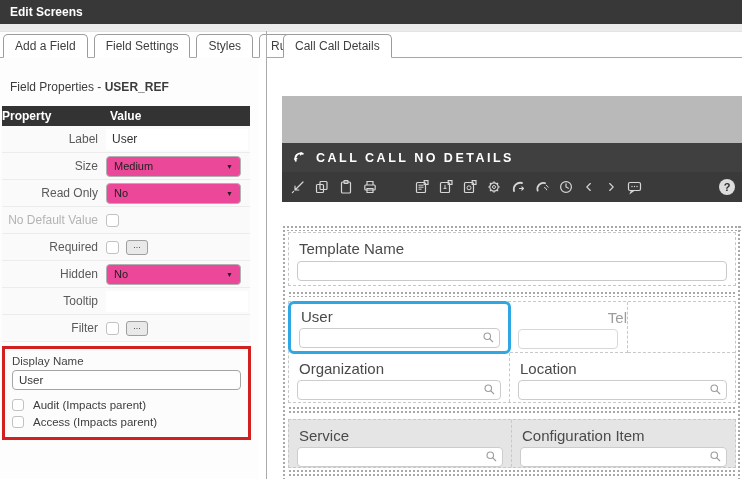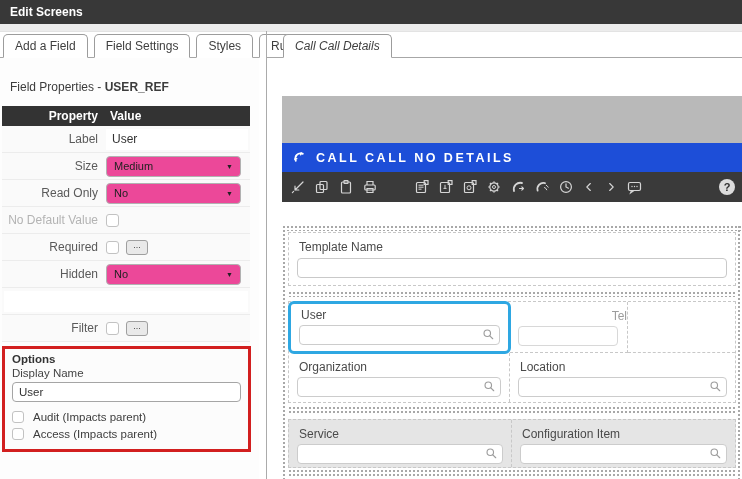--- a/index.html
+++ b/index.html
@@ -10,33 +10,33 @@
   
   .topbar { position:absolute; left:0; top:0; width:742px; height:24px; background:#383838;
             display:flex; align-items:center; padding-left:10px; }
   .topbar .title { color:#fff; font-size:12px; font-weight:bold; }
   .top-gap { position:absolute; left:0; top:24px; width:742px; height:8px; background:#ececec; border-bottom:1px solid #e3e3e3; }
 
   
   .tabstrip { position:absolute; top:32px; height:26px; display:flex; align-items:flex-end;
               gap:8px; border-bottom:1px solid #a7a7a7; }
   .tabstrip.left  { left:0; width:259px; padding-left:3px;gap:6px; }
-  .tabstrip.right { left:267px; width:475px; padding-left:16px;font-style:italic; }
+  .tabstrip.right { left:267px; width:475px; padding-left:16px; }
   .tab { background:#fff; border:1px solid #9c9c9c; border-bottom:1px solid #fff;
          border-radius:5px 5px 0 0; padding:4px 11px 4px; font-size:12px; color:#3f3f3f;
          margin-bottom:-1px; white-space:nowrap; cursor:default; }
 
   
   .left-content { position:absolute; left:0; top:58px; width:259px; height:421px; background:#fdfdfd; }
   .field-props { margin:22px 0 12px 10px; font-size:12px; color:#3c3c3c; }
   .field-props b { font-weight:bold; }
 
   .phead { display:flex; align-items:center; height:20px; background:#333; color:#fff;
            font-size:12px; font-weight:bold; width:248px; margin-left:2px; }
-  .pcol-l { width:102px; text-align:right; padding-right:6px; }
+  .pcol-l { width:102px; padding-right:6px; }
   .pcol-v { flex:1; padding-left:6px; }
 
   .prow { display:flex; align-items:center; min-height:27px; width:248px; margin-left:2px;
           background:#fafafa; border-bottom:1px solid #ececec; }
   .prow .plabel { width:102px; text-align:right; padding-right:6px; font-size:12px; color:#5a5a5a; }
   .prow .plabel.dim { color:#b3b3b3; }
   .pval { flex:1; display:flex; align-items:center; padding:2px; }
   .tval { background:#fff; align-self:stretch; flex:1; display:flex; align-items:center;
           padding-left:6px; font-size:12px; color:#333; min-height:21px; }
   .select { width:135px; height:21px; background:#ec4899; border:1px solid #b1b1b1; border-radius:4px;
@@ -54,21 +54,21 @@
   .options-box .ob-label { font-size:11.5px; color:#444; margin-top:2px; }
   .options-box input { width:100%; height:20px; border:1px solid #a5a5a5; border-radius:4px;
                        font-size:11.5px; padding:0 6px; margin:3px 0 4px; font-family:inherit; color:#333; }
   .ob-cbrow { display:flex; align-items:center; gap:9px; margin-top:5px; font-size:11.5px; color:#3d3d3d; }
   .ob-cbrow .cb { width:12px; height:12px; }
 
   
   .vdivider { position:absolute; left:266px; top:31px; width:1px; height:448px; background:#ababab; }
 
   .gray-band { position:absolute; left:282px; top:96px; width:460px; height:47px; background:#b9b9b9; }
-  .blue-bar  { position:absolute; left:282px; top:143px; width:460px; height:29px; background:#1d4ed8;
+  .blue-bar  { position:absolute; left:282px; top:143px; width:460px; height:29px; background:#404040;
                display:flex; align-items:center; padding-left:10px; gap:9px; }
   .blue-bar .bt { color:#fff; font-size:12.5px; font-weight:bold; letter-spacing:2.5px; }
   .toolbar   { position:absolute; left:282px; top:172px; width:460px; height:30px; background:#3a3a3a;
                display:flex; align-items:center; gap:8px; padding-left:8px; }
   .toolbar svg { display:block; }
   .tb-spacer { width:20px; }
   .help-btn { position:absolute; right:7px; top:7px; width:16px; height:16px; border-radius:50%;
               background:#dcdcdc; color:#2e2e2e; font-size:11px; font-weight:bold;
               display:flex; align-items:center; justify-content:center; }
 
@@ -77,21 +77,21 @@
           background-size:4px 4px; position:absolute; }
   .dz-top    { left:282px; top:225px; width:460px; height:6px; }
   .dz-left   { left:282px; top:225px; width:5px;  height:254px; }
   .dz-right  { left:737px; top:225px; width:5px;  height:254px; }
   .dz-a      { left:288px; top:291px; width:448px; height:6px; }
   .dz-b      { left:288px; top:406px; width:448px; height:7px; }
   .dz-c      { left:288px; top:469px; width:448px; height:7px; }
 
   .tpl-box { position:absolute; left:288px; top:232px; width:448px; height:54px;
              border:1px dashed #c8c8c8; background:#fff; }
-  .flabel { font-size:12px; color:#4a4a4a; padding:7px 0 0 10px; }
+  .flabel { font-size:15px; color:#4a4a4a; padding:7px 0 0 10px; }
   .flabel.dim { color:#9c9c9c; }
   .tpl-box .tinput { margin:4px 8px 0; height:20px; border:1px solid #c9c9c9; border-radius:4px; background:#fff; }
 
   .group1 { position:absolute; left:288px; top:301px; width:448px; height:102px;
             border:1px dashed #c8c8c8; display:grid;
             grid-template-columns:221px 118px 1fr; grid-template-rows:51px 49px; background:#fff; }
   .group2 { position:absolute; left:288px; top:419px; width:448px; height:49px;
             border:1px dashed #c8c8c8; display:grid; grid-template-columns:223px 1fr; background:#e5e5e5; }
   .cell { position:relative; }
   .bd-r { border-right:1px dashed #c8c8c8; }
@@ -184,35 +184,35 @@
       <div class="plabel">Hidden</div>
       <div class="pval">
         <div class="select">
           <span>No</span>
           <span class="caret">▼</span>
         </div>
       </div>
     </div>
 
     <div class="prow">
+      <div class="plabel">Tooltip</div>
       <div class="pval">
           <div class="tval"></div>
         </div>
     </div>
 
     <div class="prow">
       <div class="plabel">Filter</div>
       <div class="pval">
         <span class="cb"></span>
         <span class="dots-btn">...</span>
       </div>
     </div>
 
     <div class="options-box">
-      <div class="ob-title">Options</div>
       <div class="ob-label">Display Name</div>
       <input type="text" value="User" style="">
       <div class="ob-cbrow">
         <span class="cb"></span>
         <span>Audit (Impacts parent)</span>
       </div>
       <div class="ob-cbrow">
         <span class="cb"></span>
         <span>Access (Impacts parent)</span>
       </div>

